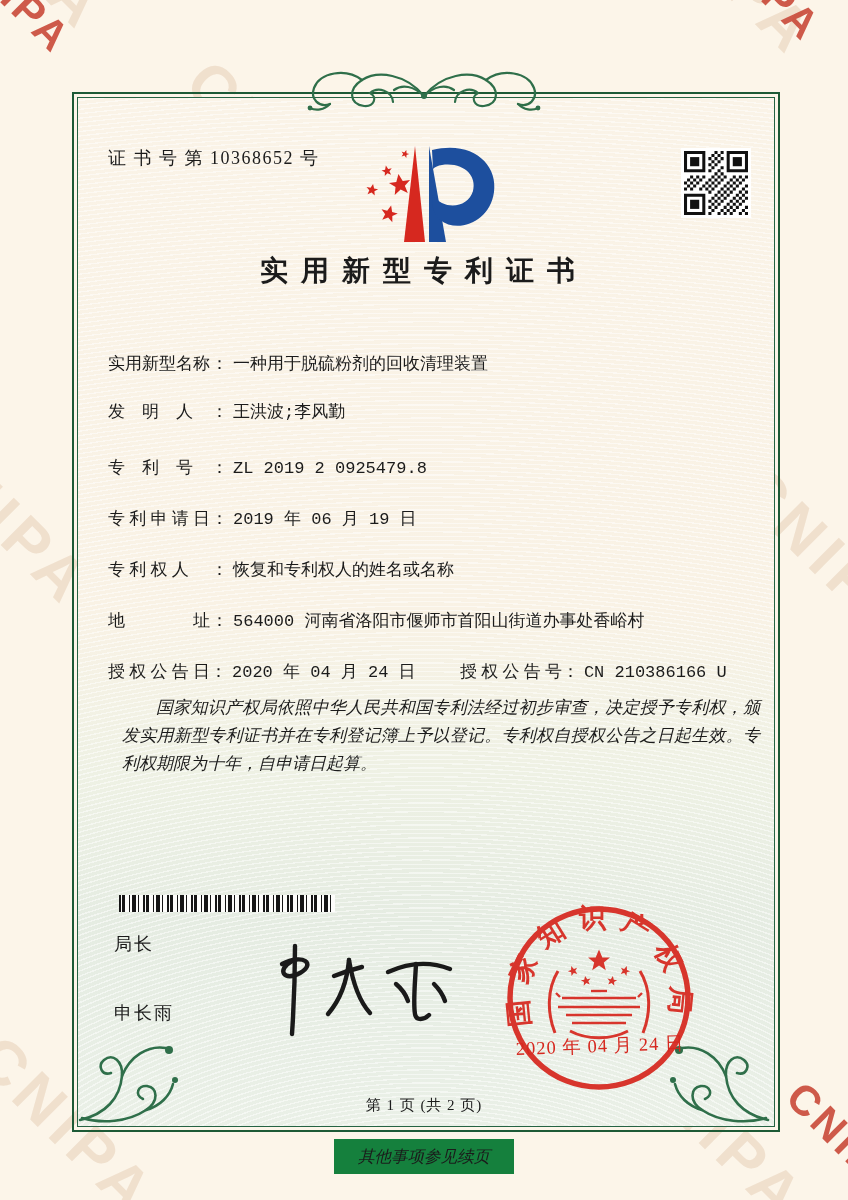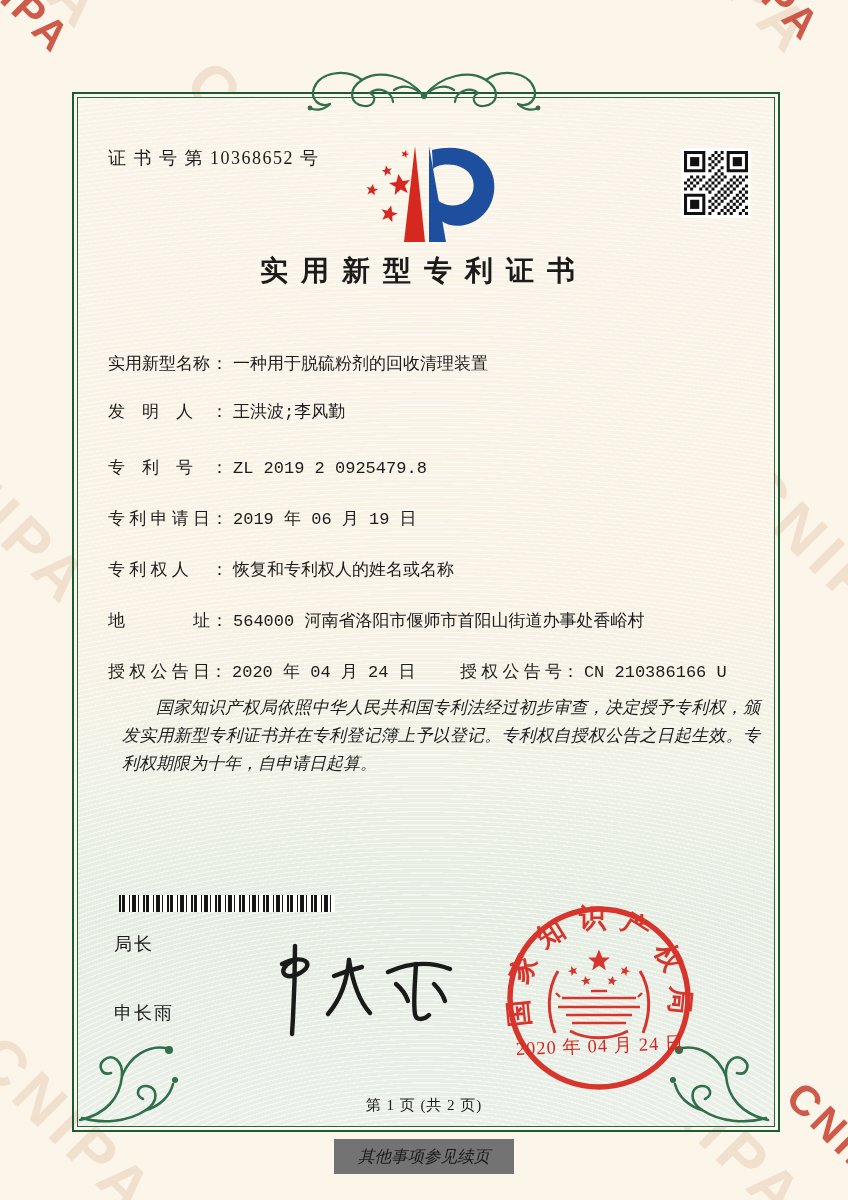--- a/index.html
+++ b/index.html
@@ -51,21 +51,21 @@
         #161616 10px 11px,#fdfdfb 11px 13px,#161616 13px 17px,#fdfdfb 17px 19px,
         #161616 19px 20px,#fdfdfb 20px 24px);}
   .director-title{position:absolute;left:114px;top:932px;font-size:18px;letter-spacing:2px;z-index:5;}
   .director-name{position:absolute;left:114px;top:1001px;font-size:18px;letter-spacing:2px;z-index:5;text-align:right;}
   .signature{position:absolute;left:246px;top:940px;width:220px;height:102px;z-index:5;}
   .seal{position:absolute;left:502px;top:901px;width:194px;height:194px;z-index:6;opacity:.93;}
   .seal-date{position:absolute;left:505px;top:1033px;width:190px;text-align:center;z-index:7;
              color:#d6281f;font-size:18.5px;letter-spacing:1px;transform:rotate(-2deg);}
   .page-number{position:absolute;left:72px;width:704px;top:1096px;text-align:center;
                font-size:15px;z-index:5;letter-spacing:1px;}
-  .cont-box{position:absolute;left:334px;top:1139px;width:180px;height:35px;background:#737373;
+  .cont-box{position:absolute;left:334px;top:1139px;width:180px;height:35px;background:#15803d;
             z-index:5;text-align:center;line-height:35px;font-size:16.5px;font-style:italic;}
 </style>
 </head>
 <body>
 
 <div class="page">
 
   <span class="wm" style="left:-95px;top:-95px">CNIPA</span>
   <span class="wm" style="left:165px;top:115px">CNIPA</span>
   <span class="wm" style="left:615px;top:-70px">CNIPA</span>

